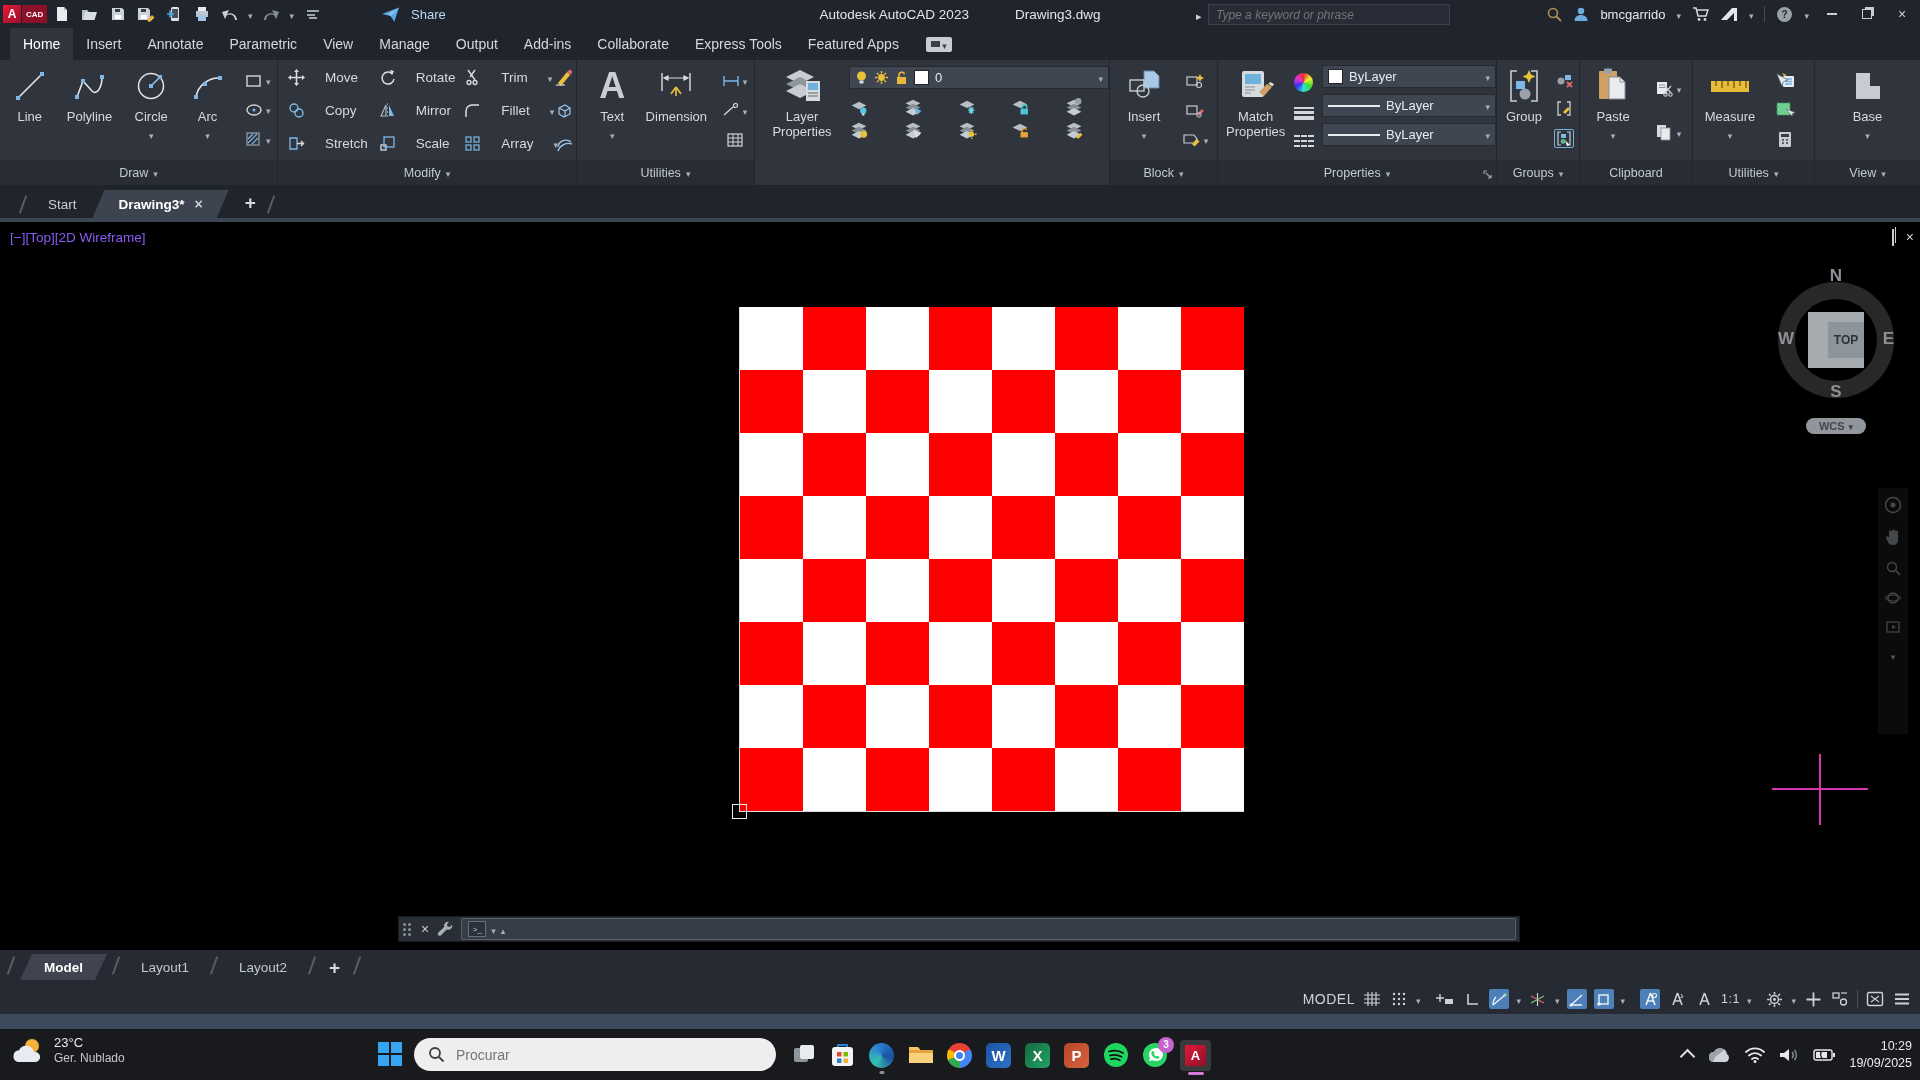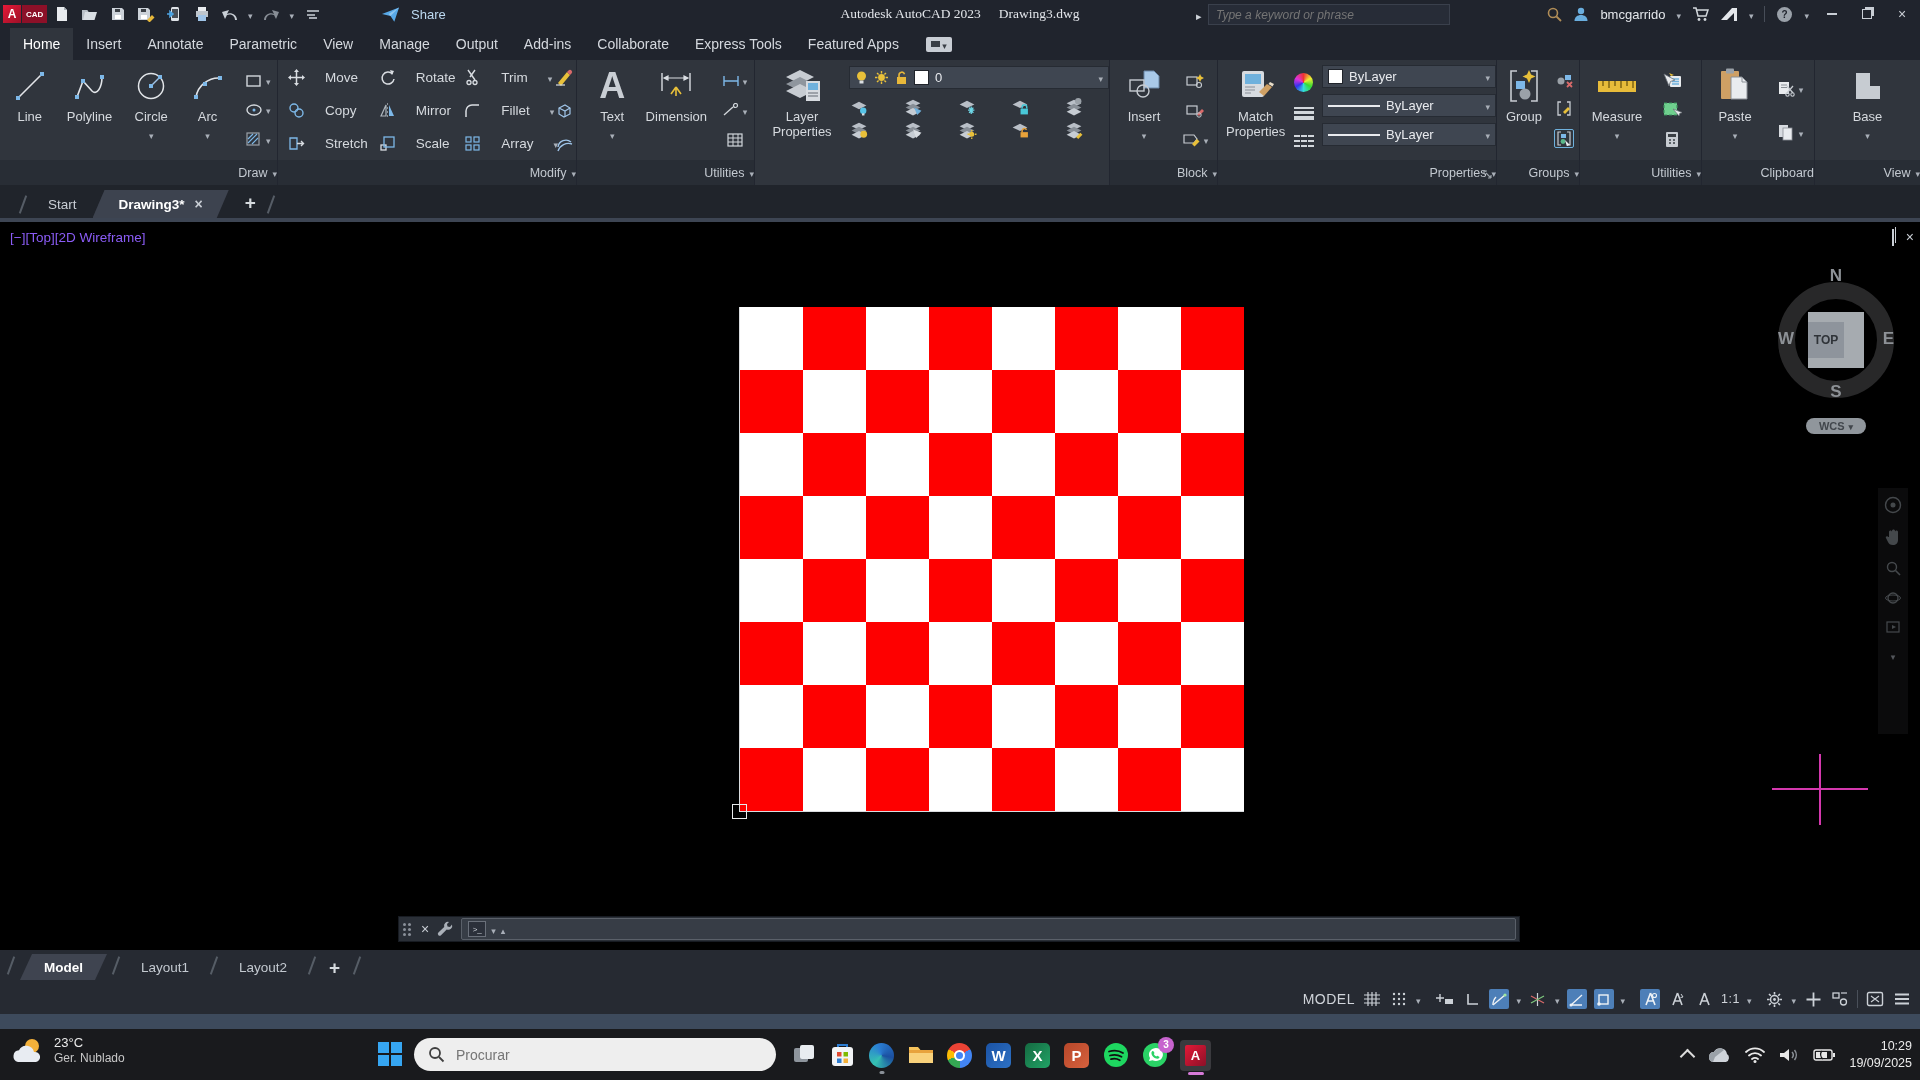--- a/index.html
+++ b/index.html
@@ -16,21 +16,21 @@
   .acadbadge{position:absolute;left:3px;top:5px;display:flex;}
   .badge-a{width:18px;height:18px;background:linear-gradient(135deg,#e51937,#9d1028);color:#fff;
            font-weight:bold;font-size:12px;display:flex;align-items:center;justify-content:center;}
   .badge-cad{height:18px;background:#8c1028;color:#fff;font-size:8px;font-weight:bold;
              padding:0 4px;display:flex;align-items:center;margin-left:1px;}
   .qat{position:absolute;left:52px;top:0;height:28px;display:flex;align-items:center;gap:9px;}
   .qi{width:19px;height:19px;display:flex;align-items:center;justify-content:center;}
   .share-lb{color:#bcd9f0;font-size:13px;margin-left:2px;}
   .title-center{position:absolute;left:0;right:0;top:0;height:28px;display:flex;align-items:center;
                 justify-content:center;color:#e2e5ea;font-size:13.5px;pointer-events:none;}
-  .title-center span{margin:0 9px;font-family:Liberation Serif, serif;}
+  .title-center span{margin:0 23px;}
   .flyout::after{content:"▸";color:#cfd4da;font-size:11px;}
   .tsearch{position:absolute;left:1208px;top:4px;width:226px;height:19px;background:#272c37;
            border:1px solid #3a404c;color:#98a0aa;font-style:italic;font-size:12px;padding:0 7px;
            font-family:"Liberation Sans",sans-serif;outline:none;}
   .tbr{position:absolute;right:0;top:0;height:28px;display:flex;align-items:center;gap:11px;padding-right:6px;}
   .username{color:#e4e7eb;font-size:13px;}
   .sepv{width:1px;height:16px;background:#474d58;}
   .wbtn{width:24px;height:28px;display:flex;align-items:center;justify-content:center;color:#c9ced5;}
   .minbar{width:10px;height:1.5px;background:#c9ced5;}
   .restbox{width:8px;height:8px;border:1px solid #c9ced5;box-shadow:2.5px -2.5px 0 -0.5px #c9ced5;}
@@ -43,21 +43,21 @@
   .ribtoggle{margin-left:14px;align-self:center;width:26px;height:15px;background:#c8cdd4;border-radius:2px;
              display:flex;align-items:center;justify-content:center;gap:2px;}
   .ribtoggle i{width:9px;height:6px;background:#3a3f46;display:block;}
   .ribtoggle .car::after{color:#3a3f46;}
 
   
   .ribbon{position:absolute;top:60px;left:0;right:0;height:125px;background:#30353d;display:flex;}
   .panel{position:relative;height:125px;border-right:1px solid #222630;box-sizing:border-box;flex:0 0 auto;}
   .pbody{position:absolute;top:0;left:0;right:0;height:100px;display:flex;}
   .pfoot{position:absolute;bottom:0;left:0;right:0;height:25px;background:#282d35;display:flex;
-         align-items:center;justify-content:flex-end;gap:5px;font-size:12.5px;color:#c3c9d0;}
+         align-items:center;justify-content:center;gap:5px;font-size:12.5px;color:#c3c9d0;}
   .bigbtn{display:flex;flex-direction:column;align-items:center;padding-top:5px;gap:3px;
           font-size:13px;color:#d5d9de;text-align:center;line-height:1.15;}
   .bigbtn .bicon{height:42px;display:flex;align-items:center;justify-content:center;}
   .smallcol{display:flex;flex-direction:column;justify-content:space-around;padding:6px 0;}
   .srow{display:flex;align-items:center;gap:3px;justify-content:center;}
   .mrow{display:flex;align-items:center;gap:20px;height:33px;font-size:13.5px;color:#d5d9de;}
   .mcol{display:flex;flex-direction:column;padding-top:1px;}
   .ddrow{display:flex;align-items:center;background:#3f4651;border:1px solid #262b33;height:21px;
          padding:0 5px;gap:6px;font-size:13px;color:#e8eaee;}
   .ddrow .car{margin-left:auto;}
@@ -92,21 +92,21 @@
 
   
   .vcube{position:absolute;left:1776px;top:44px;width:120px;height:172px;}
   .vring{position:absolute;left:2px;top:16px;width:82px;height:82px;border:17px solid #282829;border-radius:50%;}
   .vlet{position:absolute;color:#8d9196;font-weight:bold;font-size:17px;}
   .vn{left:0;right:0;top:0;text-align:center;}
   .vs{left:0;right:0;top:116px;text-align:center;}
   .vw{left:2px;top:63px;}
   .ve{right:2px;top:63px;}
   .vface{position:absolute;left:32px;top:46px;width:56px;height:56px;background:#a6abb0;
-         display:flex;align-items:center;justify-content:flex-start;}
+         display:flex;align-items:center;justify-content:flex-end;}
   .vface-in{width:36px;height:36px;background:#8e949c;display:flex;align-items:center;justify-content:center;
             color:#2f3338;font-weight:bold;font-size:12px;}
   .wcs{position:absolute;left:30px;top:152px;width:60px;height:16px;border-radius:8px;background:#90969c;
        display:flex;align-items:center;justify-content:center;gap:4px;color:#41464c;font-size:11px;font-weight:bold;}
   .wcs .car::after{color:#41464c;}
 
   
   .navbar{position:absolute;left:1878px;top:266px;width:30px;height:238px;background:rgba(70,76,84,0.18);
           display:flex;flex-direction:column;align-items:center;gap:14px;padding-top:8px;opacity:.85;}
   .nvi{opacity:.55;}
@@ -841,62 +841,20 @@
               </svg>
             </span>
         </div>
       </div>
       <div class="pfoot">
         <span>Groups</span>
         <span class="car"></span>
       </div>
     </div>
 
-    <div class="panel" style="width:122px;">
-      <div class="pbody" style="padding-left:6px;gap:6px;">
-        <div class="bigbtn" style="width:62px;">
-          <span class="bicon">
-              <svg width="42" height="30" viewBox="0 0 42 30">
-                <rect x="2" y="10" width="38" height="11" fill="#e8bc3a"></rect>
-                <path d="M7 10v5M13 10v7M19 10v5M25 10v7M31 10v5M37 10v7" stroke="#7a6010" stroke-width="1.4"></path>
-              </svg>
-            </span>
-          <span>Measure</span>
-          <span class="car"></span>
-        </div>
-        <div class="smallcol" style="width:36px;align-items:center;">
-          <span>
-              <svg width="20" height="17" viewBox="0 0 20 17">
-                <rect x="8" y="4" width="11" height="11" rx="1" fill="#e9ecef"></rect>
-                <path d="M10 7h7M10 9.5h7M10 12h7" stroke="#6fb1dd" stroke-width="1.3"></path>
-                <path d="M2 2l5 12 1.5-4.5L13 8z" fill="#e9ecef" stroke="#6a7077" stroke-width="0.8"></path>
-                <path d="M7 1l2 3 3-1z" fill="#e8c03a"></path>
-              </svg>
-            </span>
-          <span>
-              <svg width="20" height="17" viewBox="0 0 20 17">
-                <rect x="2" y="2" width="13" height="12" fill="#6fcf8e" stroke="#3d8f5e" stroke-width="1.2" stroke-dasharray="3 2"></rect>
-                <path d="M11 8l6 7 .8-2.8 2.8-.6z" fill="#e9ecef" stroke="#6a7077" stroke-width="0.7"></path>
-              </svg>
-            </span>
-          <span>
-              <svg width="16" height="17" viewBox="0 0 16 17">
-                <rect x="2" y="1" width="12" height="15" rx="1" fill="#c7ccd2"></rect>
-                <rect x="4" y="3" width="8" height="3" fill="#3a3f45"></rect>
-                <path d="M5 9h2M9 9h2M5 12h2M9 12h2" stroke="#3a3f45" stroke-width="1.6"></path>
-              </svg>
-            </span>
-        </div>
-      </div>
-      <div class="pfoot">
-        <span>Utilities</span>
-        <span class="car"></span>
-      </div>
-    </div>
-
     <div class="panel" style="width:113px;">
       <div class="pbody" style="padding-left:8px;gap:8px;">
         <div class="bigbtn" style="width:50px;">
           <span class="bicon">
               <svg width="34" height="38" viewBox="0 0 34 38">
                 <rect x="3" y="4" width="18" height="28" rx="1" fill="#cfa064"></rect>
                 <rect x="8" y="1.5" width="8" height="5" rx="1" fill="#9aa1a8"></rect>
                 <path d="M13 10h11l5 5v17H13z" fill="#e9ecef" stroke="#8a9097" stroke-width="1"></path>
                 <path d="M24 10v5h5" fill="none" stroke="#8a9097" stroke-width="1"></path>
               </svg>
@@ -923,20 +881,62 @@
                   <rect x="2" y="1" width="9" height="12" fill="#d7dbe0"></rect>
                   <rect x="6" y="4" width="9" height="12" fill="#e9ecef" stroke="#8a9097" stroke-width="0.8"></rect>
                 </svg>
               </span>
               <span class="car"></span>
             </span>
         </div>
       </div>
       <div class="pfoot">
         <span>Clipboard</span>
+      </div>
+    </div>
+
+    <div class="panel" style="width:122px;">
+      <div class="pbody" style="padding-left:6px;gap:6px;">
+        <div class="bigbtn" style="width:62px;">
+          <span class="bicon">
+              <svg width="42" height="30" viewBox="0 0 42 30">
+                <rect x="2" y="10" width="38" height="11" fill="#e8bc3a"></rect>
+                <path d="M7 10v5M13 10v7M19 10v5M25 10v7M31 10v5M37 10v7" stroke="#7a6010" stroke-width="1.4"></path>
+              </svg>
+            </span>
+          <span>Measure</span>
+          <span class="car"></span>
+        </div>
+        <div class="smallcol" style="width:36px;align-items:center;">
+          <span>
+              <svg width="20" height="17" viewBox="0 0 20 17">
+                <rect x="8" y="4" width="11" height="11" rx="1" fill="#e9ecef"></rect>
+                <path d="M10 7h7M10 9.5h7M10 12h7" stroke="#6fb1dd" stroke-width="1.3"></path>
+                <path d="M2 2l5 12 1.5-4.5L13 8z" fill="#e9ecef" stroke="#6a7077" stroke-width="0.8"></path>
+                <path d="M7 1l2 3 3-1z" fill="#e8c03a"></path>
+              </svg>
+            </span>
+          <span>
+              <svg width="20" height="17" viewBox="0 0 20 17">
+                <rect x="2" y="2" width="13" height="12" fill="#6fcf8e" stroke="#3d8f5e" stroke-width="1.2" stroke-dasharray="3 2"></rect>
+                <path d="M11 8l6 7 .8-2.8 2.8-.6z" fill="#e9ecef" stroke="#6a7077" stroke-width="0.7"></path>
+              </svg>
+            </span>
+          <span>
+              <svg width="16" height="17" viewBox="0 0 16 17">
+                <rect x="2" y="1" width="12" height="15" rx="1" fill="#c7ccd2"></rect>
+                <rect x="4" y="3" width="8" height="3" fill="#3a3f45"></rect>
+                <path d="M5 9h2M9 9h2M5 12h2M9 12h2" stroke="#3a3f45" stroke-width="1.6"></path>
+              </svg>
+            </span>
+        </div>
+      </div>
+      <div class="pfoot">
+        <span>Utilities</span>
+        <span class="car"></span>
       </div>
     </div>
 
     <div class="panel" style="width:105px;border-right:none;">
       <div class="pbody" style="justify-content:center;">
         <div class="bigbtn" style="width:58px;">
           <span class="bicon">
               <svg width="36" height="34" viewBox="0 0 36 34">
                 <path d="M6 4h14v13h10v13H6z" fill="#c7ccd2"></path>
               </svg>

